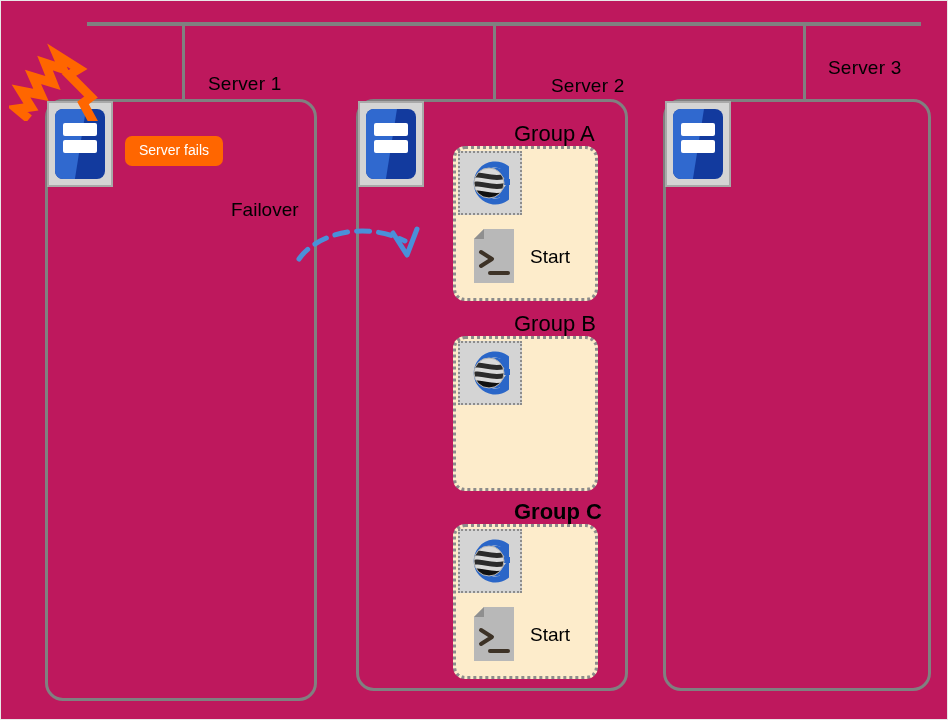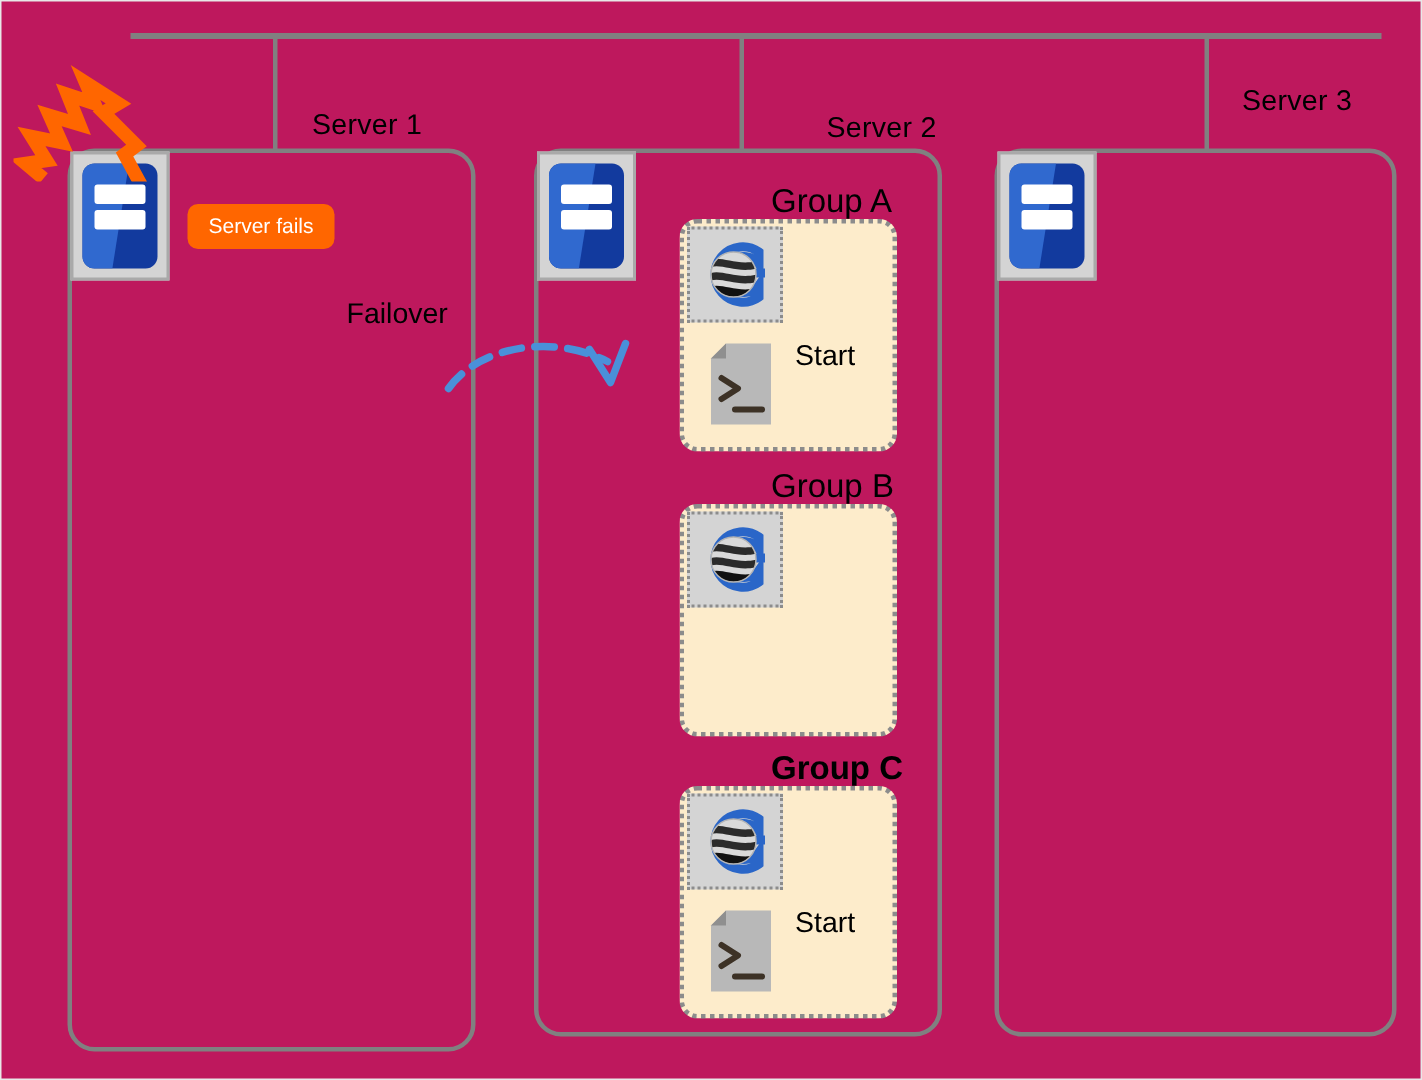--- a/index.html
+++ b/index.html
@@ -141,20 +141,21 @@
     background: #d4d4d4;
     border: 2px dotted #8c8c8c;
     box-sizing: border-box;
     display: flex;
     align-items: center;
     justify-content: center;
   }
   .script-row {
     position: absolute;
     display: flex;
+    align-items: center;
   }
   .script-label {
     font-size: 19px;
     color: #000000;
     margin-left: 12px;
     white-space: nowrap;
   }
 </style>
 </head>
 <body>

